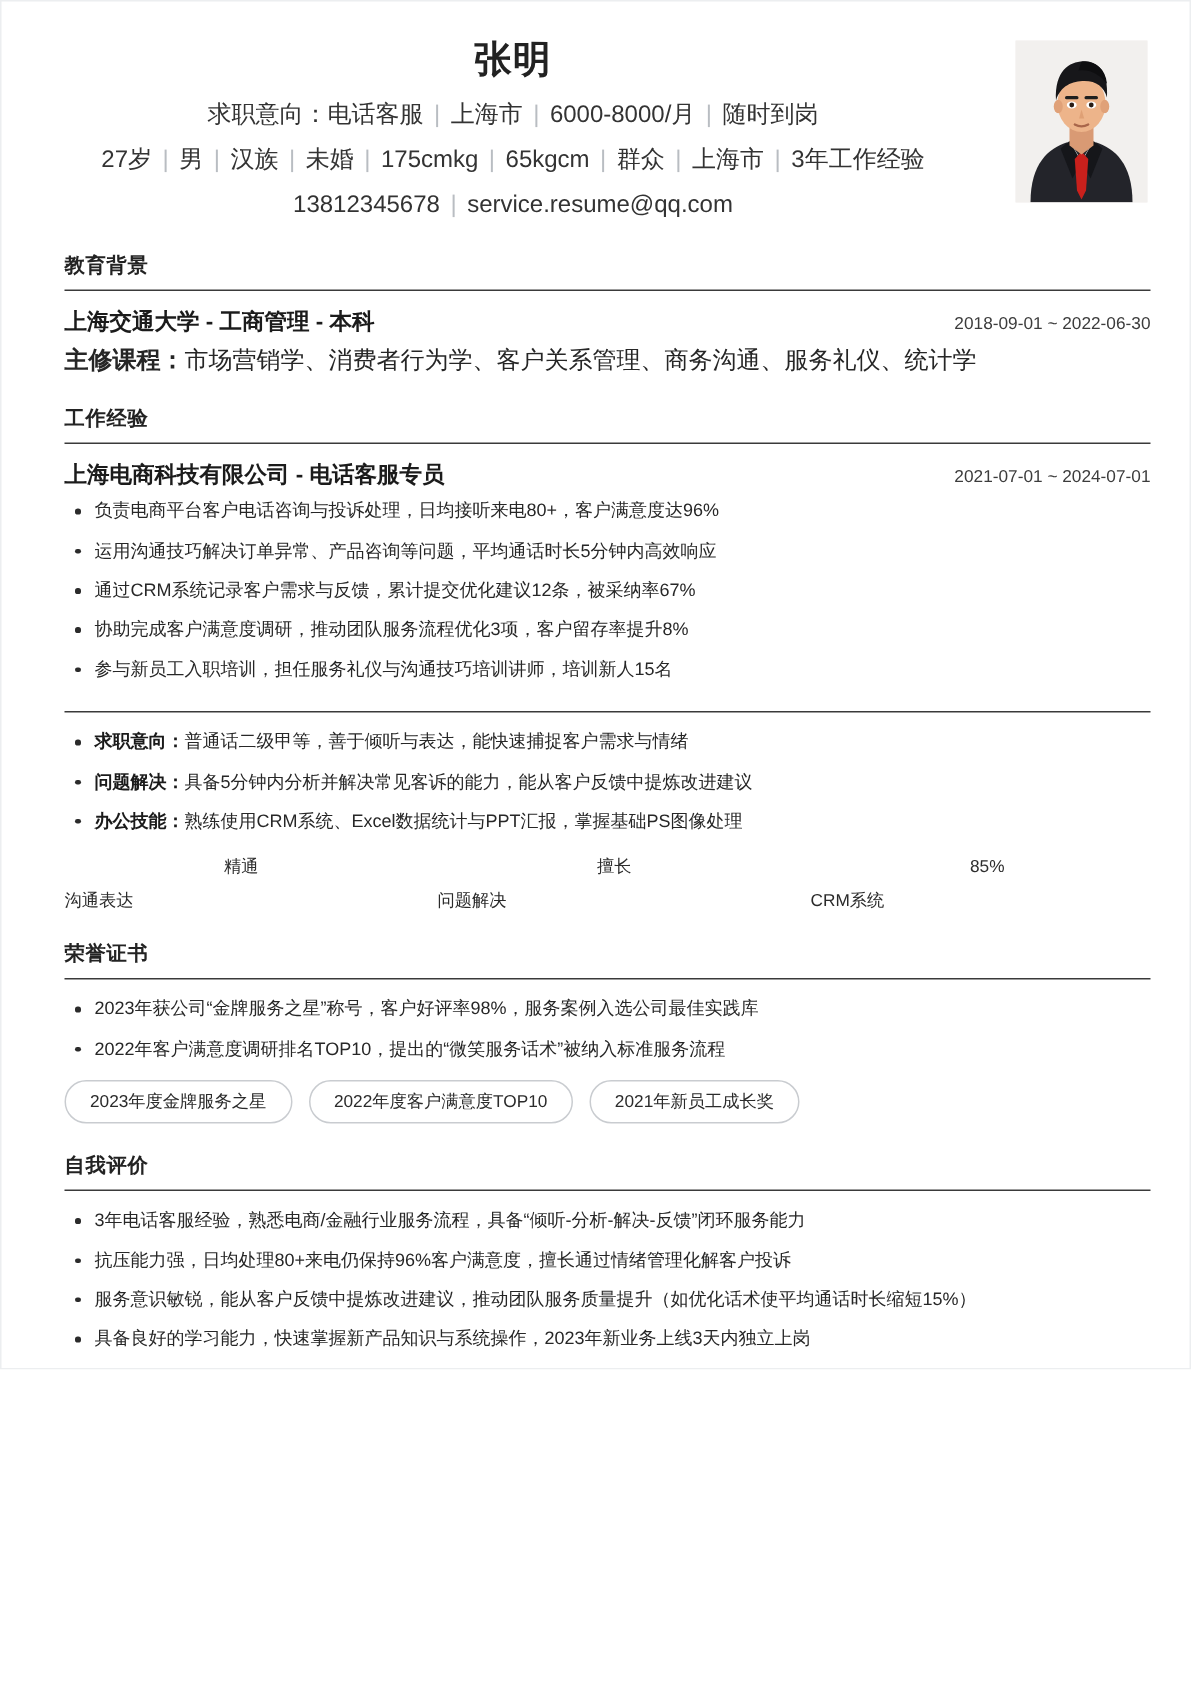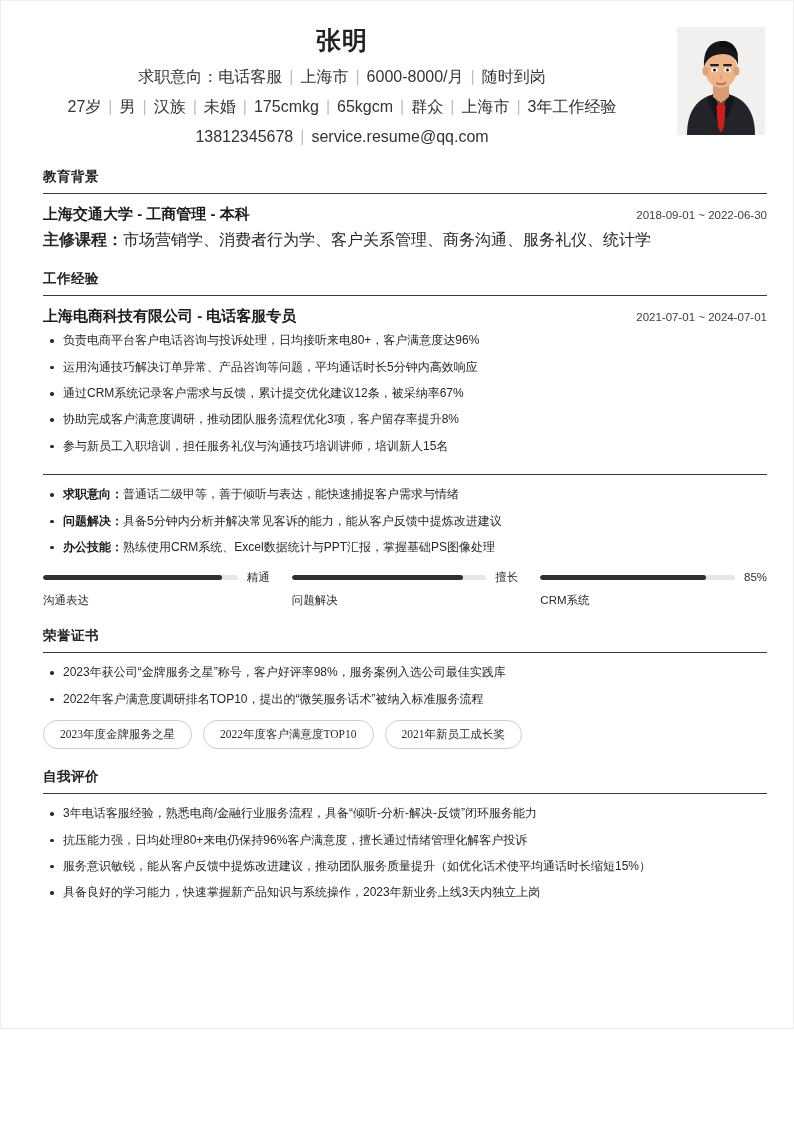--- a/index.html
+++ b/index.html
@@ -7,21 +7,21 @@
     padding: 0;
     background: #ffffff;
   }
   body {
     font-family: "Liberation Sans", "DejaVu Sans", sans-serif;
     color: #1a1a1a;
   }
   .page {
     position: relative;
     width: 794px;
-    height: 1029px;
+    height: 913px;
     box-sizing: border-box;
     background: #ffffff;
     border: 1px solid #eceef0;
     overflow: hidden;
   }
   .inner {
     padding: 18px 26px 0 26px;
   }
 
   
@@ -147,20 +147,21 @@
   .skillcol {
     flex: 1 1 0;
     padding-right: 22px;
     box-sizing: border-box;
   }
   .skillcol:last-child { padding-right: 0; }
   .bar-row {
     display: flex;
     align-items: center;
     height: 14px;
+    flex-direction: column;
   }
   .bar-track {
     flex: 1 1 auto;
     height: 5px;
     background: #e4e6e8;
     border-radius: 3px;
     overflow: hidden;
   }
   .bar-fill {
     height: 100%;
@@ -177,21 +178,20 @@
     font-size: 11.5px;
     color: #2a2a2a;
     margin-top: 9px;
   }
 
   
   .tags {
     display: flex;
     flex-wrap: wrap;
     margin-top: 12px;
-    font-family: Liberation Serif, serif;
   }
   .tag {
     border: 1px solid #c9ccd0;
     border-radius: 16px;
     padding: 6px 16px;
     font-size: 11.5px;
     color: #2b2b2b;
     margin-right: 11px;
     background: #ffffff;
     white-space: nowrap;

